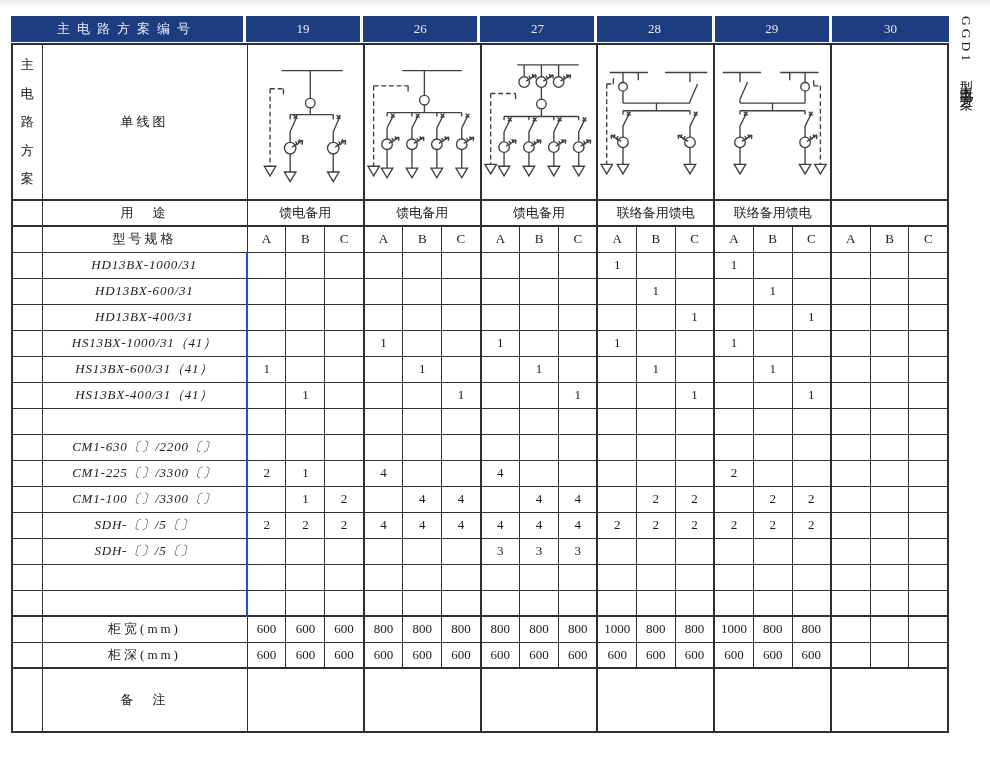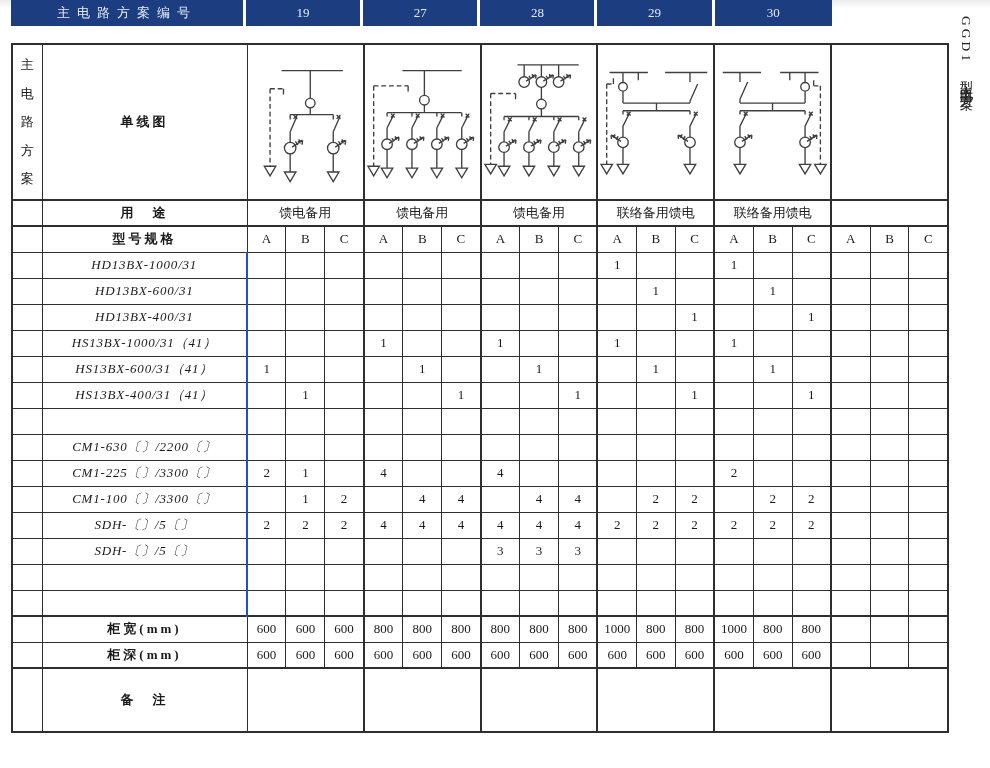--- a/index.html
+++ b/index.html
@@ -3,33 +3,33 @@
 <meta charset="utf-8">
 <style>
   html,body{margin:0;padding:0;}
   body{
     width:990px;height:768px;background:#ffffff;position:relative;overflow:hidden;
     font-family:"Liberation Serif","DejaVu Serif",serif;color:#1a1a1a;
   }
   .top-strip{position:absolute;left:0;top:0;width:100%;height:7px;
     background:linear-gradient(to bottom,#e6e6e6,#fbfbfb);opacity:.8;}
   
-  .header-bar{position:absolute;left:11px;top:0;width:938px;height:26px;
+  .header-bar{position:absolute;left:11px;top:16px;width:938px;height:26px;
     display:grid;grid-template-columns:235px repeat(6,1fr);}
   .header-cell{background:var(--header-bg,#1c3d7f);color:#e6ecf7;display:flex;
     align-items:center;justify-content:center;font-size:13px;border-right:3px solid #fff;}
   .header-cell:last-child{border-right:none;}
   .header-title{letter-spacing:7px;}
   
   table.grid{position:absolute;left:11px;top:43px;width:938px;background:#fff;
     border-collapse:collapse;table-layout:fixed;border:2px solid #2e2e2e;}
   .grid td,.grid th{border:1px solid #2e2e2e;padding:0;font-weight:normal;
     text-align:center;vertical-align:middle;overflow:hidden;font-size:13px;}
   .grid .lbl{letter-spacing:.8px;border-right:2px solid #1d4ed8;font-style:italic;}
-  .grid .cn-lbl{letter-spacing:3px;font-weight:bold;}
+  .grid .cn-lbl{letter-spacing:3px;}
   .grid .ge{border-right-width:2px;}
   .grid .vc{font-size:13px;}
   tr.diagram-row{height:155px;}
   tr.usage-row,tr.spec-row,tr.model-row,tr.width-row,tr.depth-row{height:26px;}
   tr.remark-row{height:64px;}
   .thick-top>td,.thick-top>th{border-top-width:2px;text-align:center;}
   td.diag{vertical-align:bottom;}
   td.diag svg{display:block;margin:0 auto 4px auto;}
   .vert-cell{vertical-align:middle;}
   .vert-chars{display:flex;flex-direction:column;align-items:center;
@@ -42,20 +42,21 @@
   svg .d{stroke:#3f3f3f;stroke-width:1.4;fill:none;stroke-dasharray:5 3;}
 </style>
 </head>
 <body>
 
 <div class="top-strip"></div>
 
 <div class="header-bar">
   <div class="header-cell header-title">主电路方案编号</div>
   <div class="header-cell">19</div>
+  <div class="header-cell">26</div>
   <div class="header-cell">27</div>
   <div class="header-cell">28</div>
   <div class="header-cell">29</div>
   <div class="header-cell">30</div>
 </div>
 
 <table class="grid">
   <colgroup>
     <col style="width:30px">
       <col style="width:205px">

